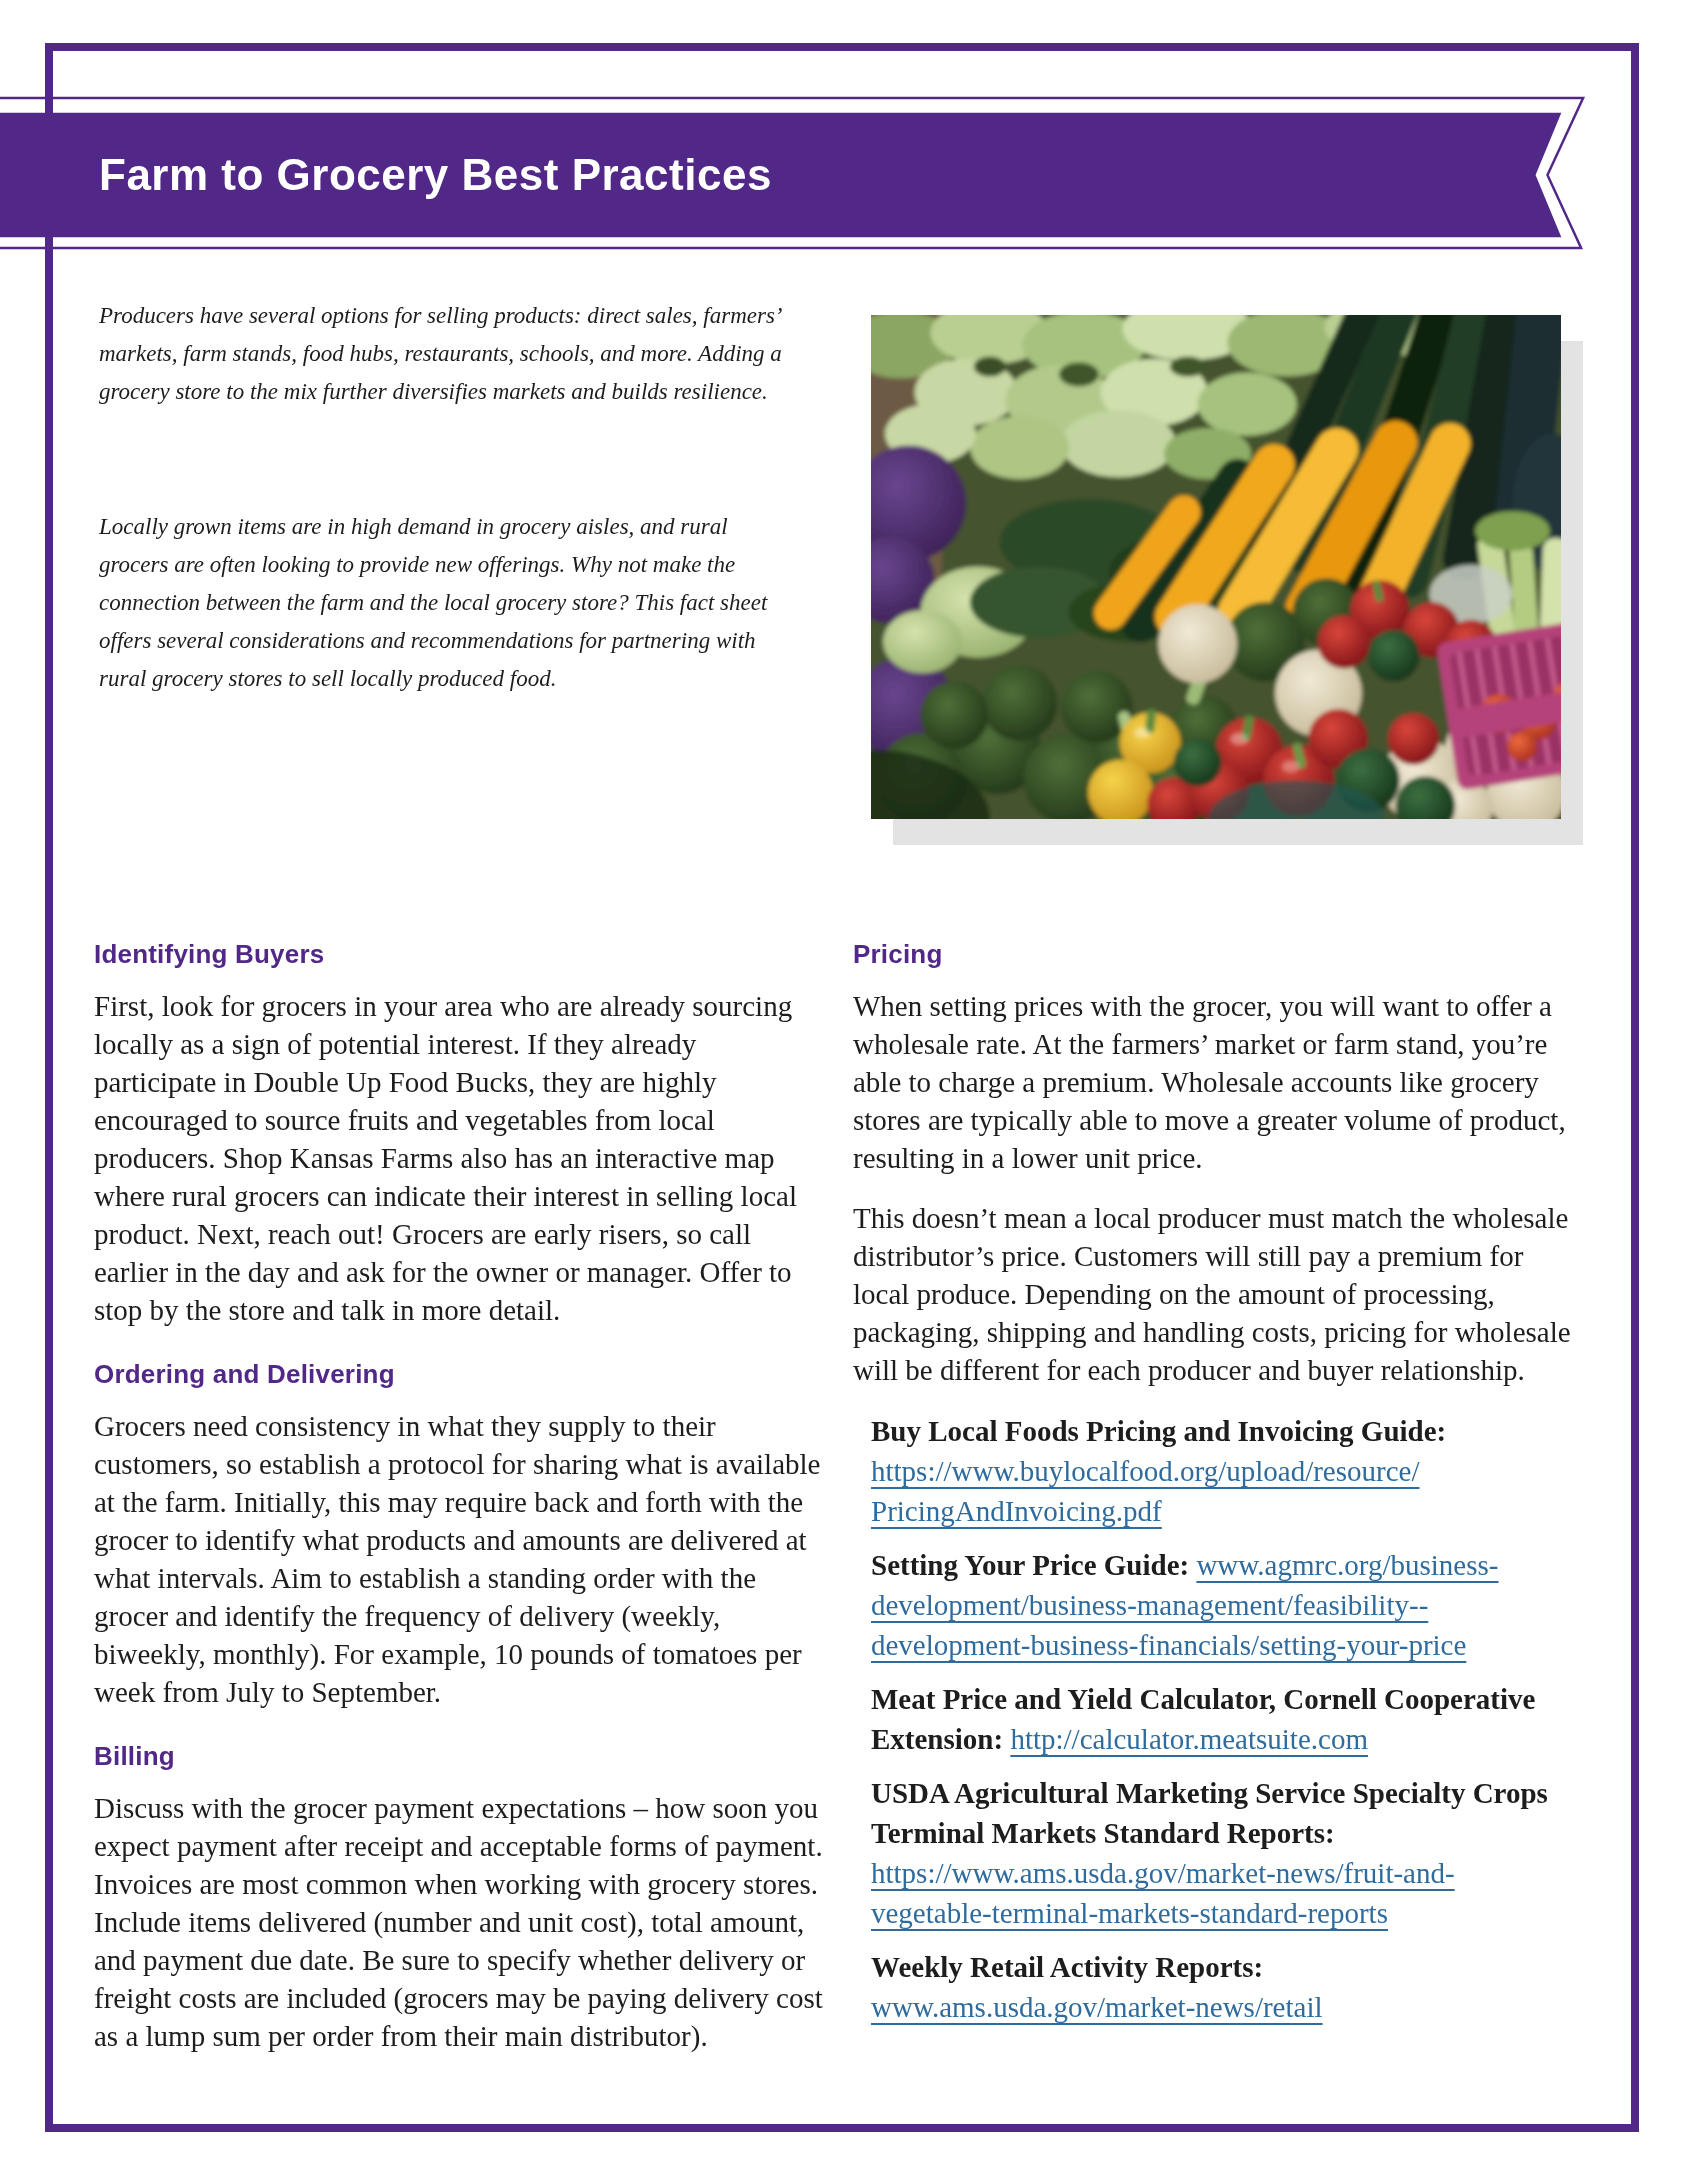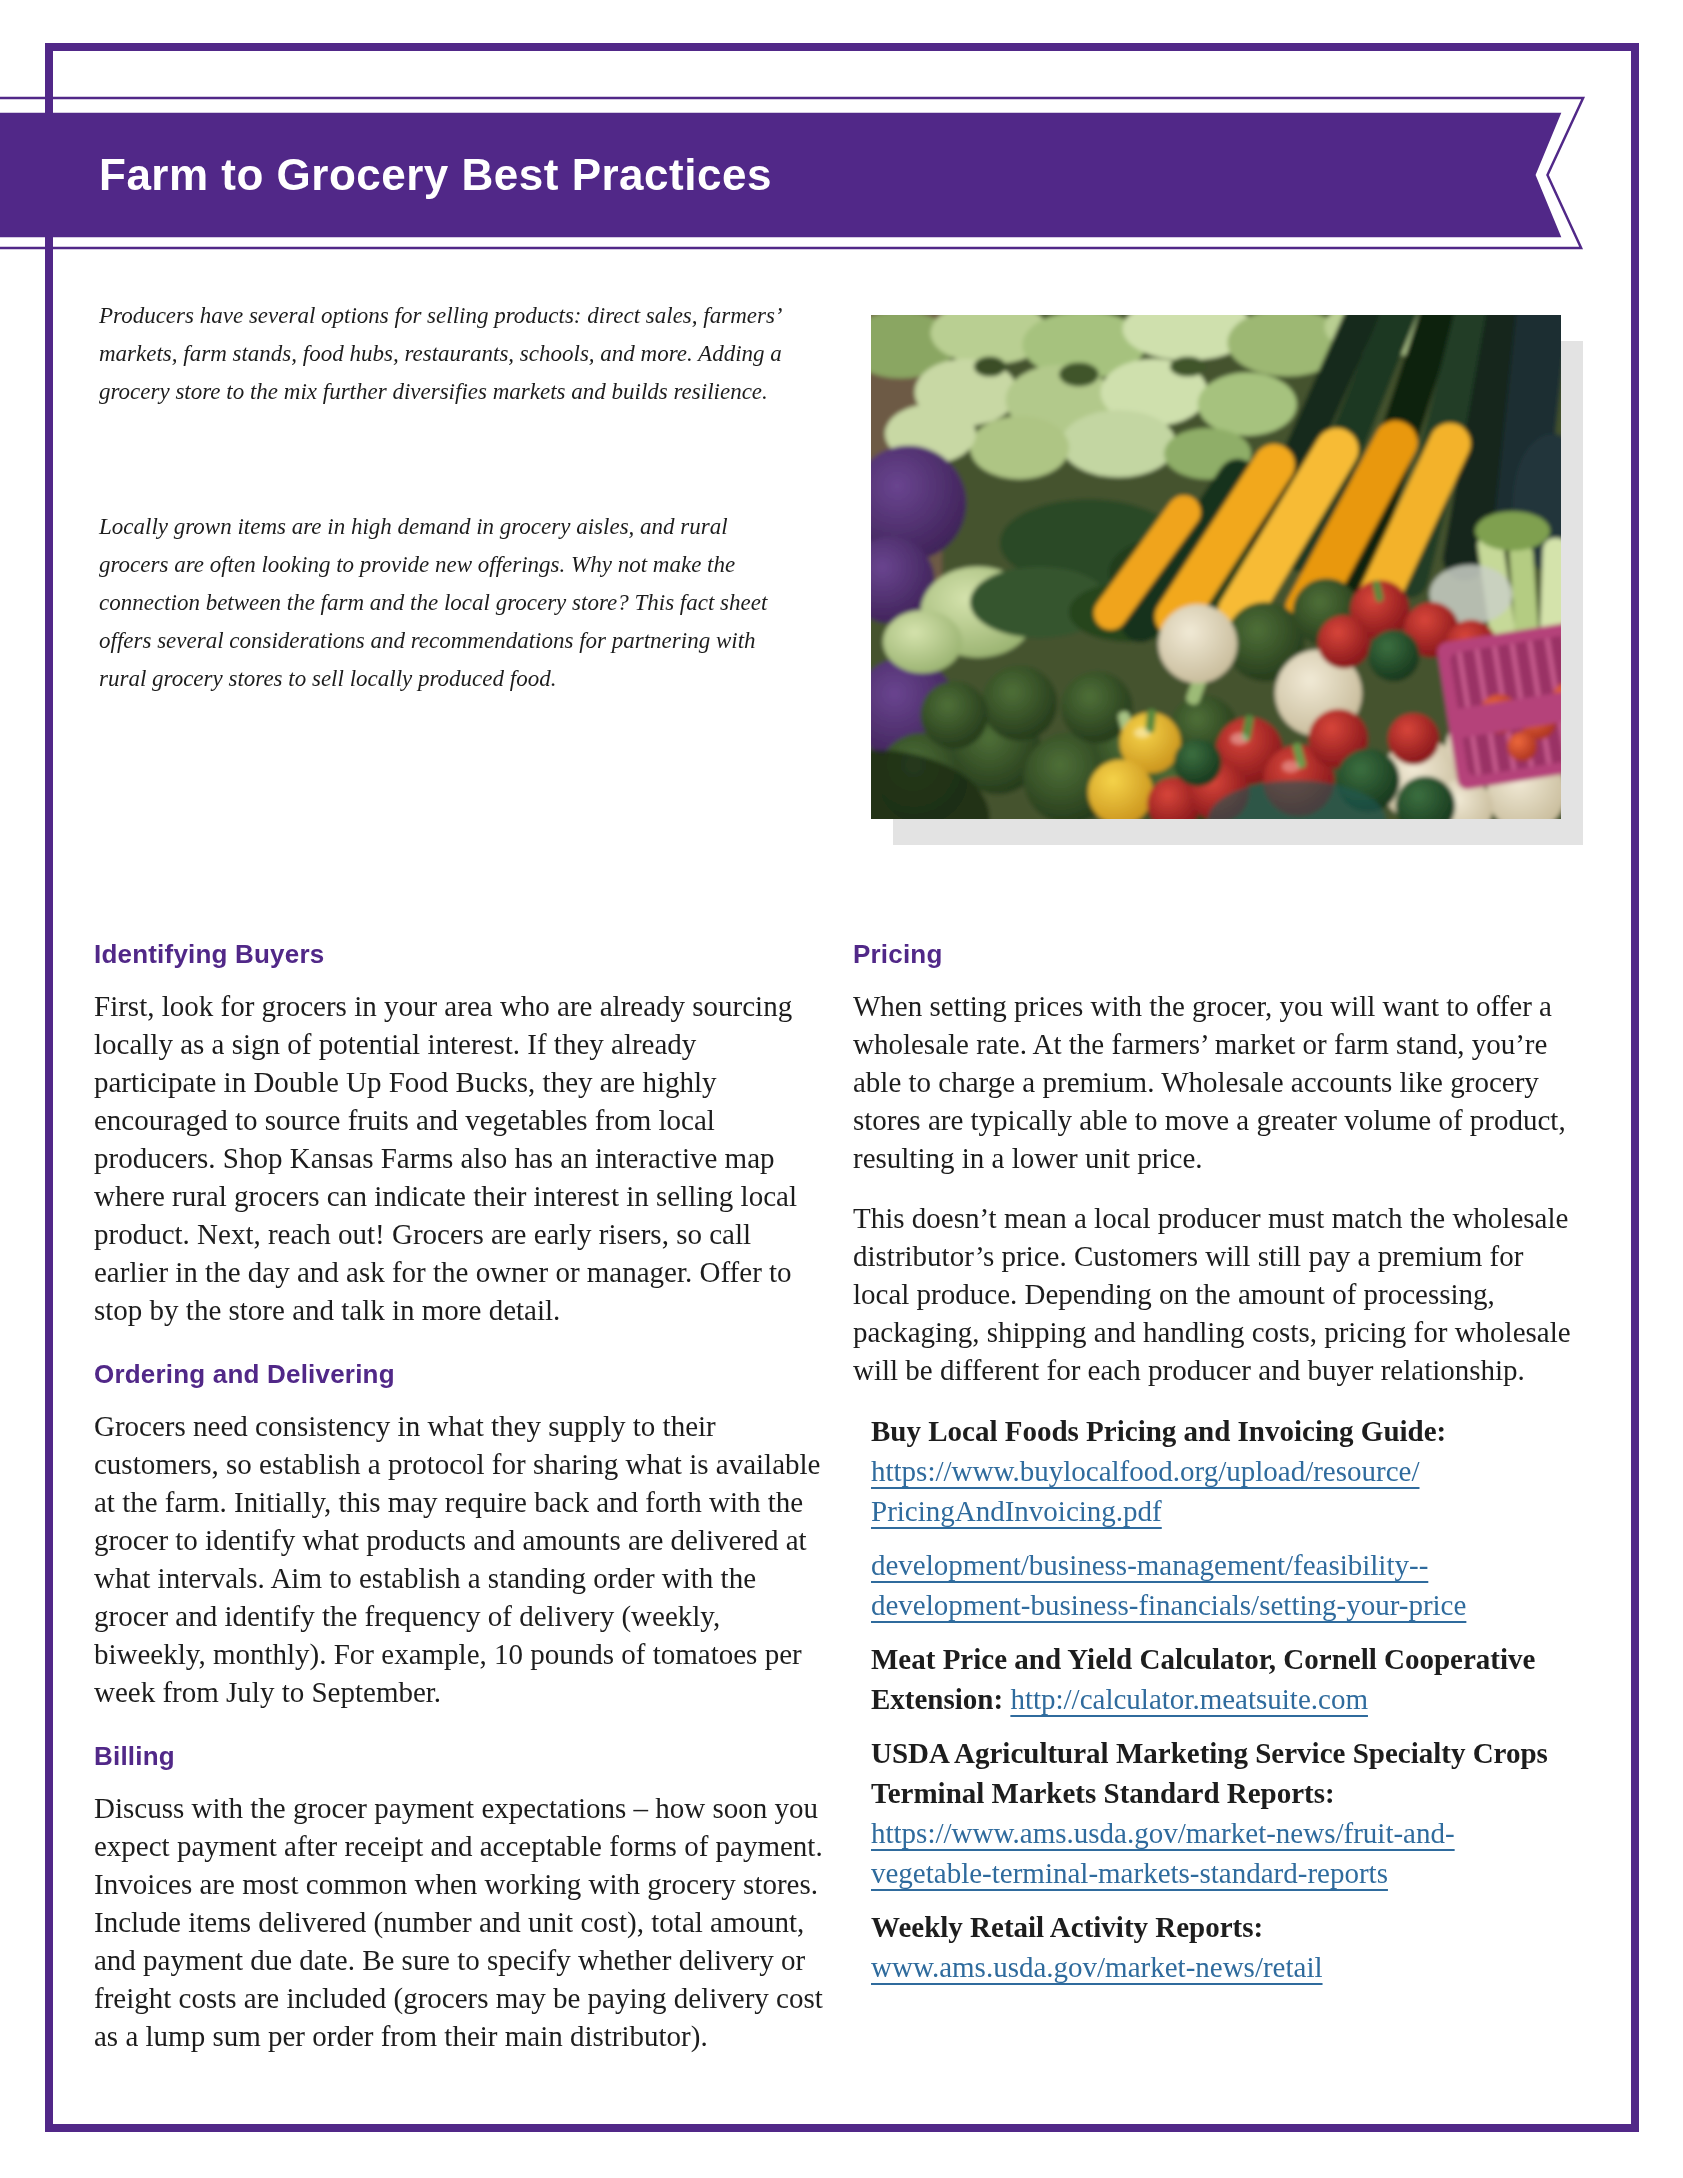--- a/index.html
+++ b/index.html
@@ -271,20 +271,21 @@
       <h2 class="sec">Pricing</h2>
       <p class="body-p">When setting prices with the grocer, you will want to offer a wholesale rate. At the farmers’ market or farm stand, you’re able to charge a premium. Wholesale accounts like grocery stores are typically able to move a greater volume of product, resulting in a lower unit price.</p>
       <p class="body-p">This doesn’t mean a local producer must match the wholesale distributor’s price. Customers will still pay a premium for local produce. Depending on the amount of processing, packaging, shipping and handling costs, pricing for wholesale will be different for each producer and buyer relationship.</p>
       <div class="resources" id="resources">
           <div class="resource">
             <div class="rrow"><span class="rlabel">Buy Local Foods Pricing and Invoicing Guide:</span></div>
             <div class="rrow"><span class="rlink">https://www.buylocalfood.org/upload/resource/</span></div>
             <div class="rrow"><span class="rlink">PricingAndInvoicing.pdf</span></div>
           </div>
           <div class="resource">
+            <div class="rrow"><span class="rlabel">Setting Your Price Guide: </span><span class="rlink">www.agmrc.org/business-</span></div>
             <div class="rrow"><span class="rlink">development/business-management/feasibility--</span></div>
             <div class="rrow"><span class="rlink">development-business-financials/setting-your-price</span></div>
           </div>
           <div class="resource">
             <div class="rrow"><span class="rlabel">Meat Price and Yield Calculator, Cornell Cooperative</span></div>
             <div class="rrow"><span class="rlabel">Extension: </span><span class="rlink">http://calculator.meatsuite.com</span></div>
           </div>
           <div class="resource">
             <div class="rrow"><span class="rlabel">USDA Agricultural Marketing Service Specialty Crops</span></div>
             <div class="rrow"><span class="rlabel">Terminal Markets Standard Reports:</span></div>

